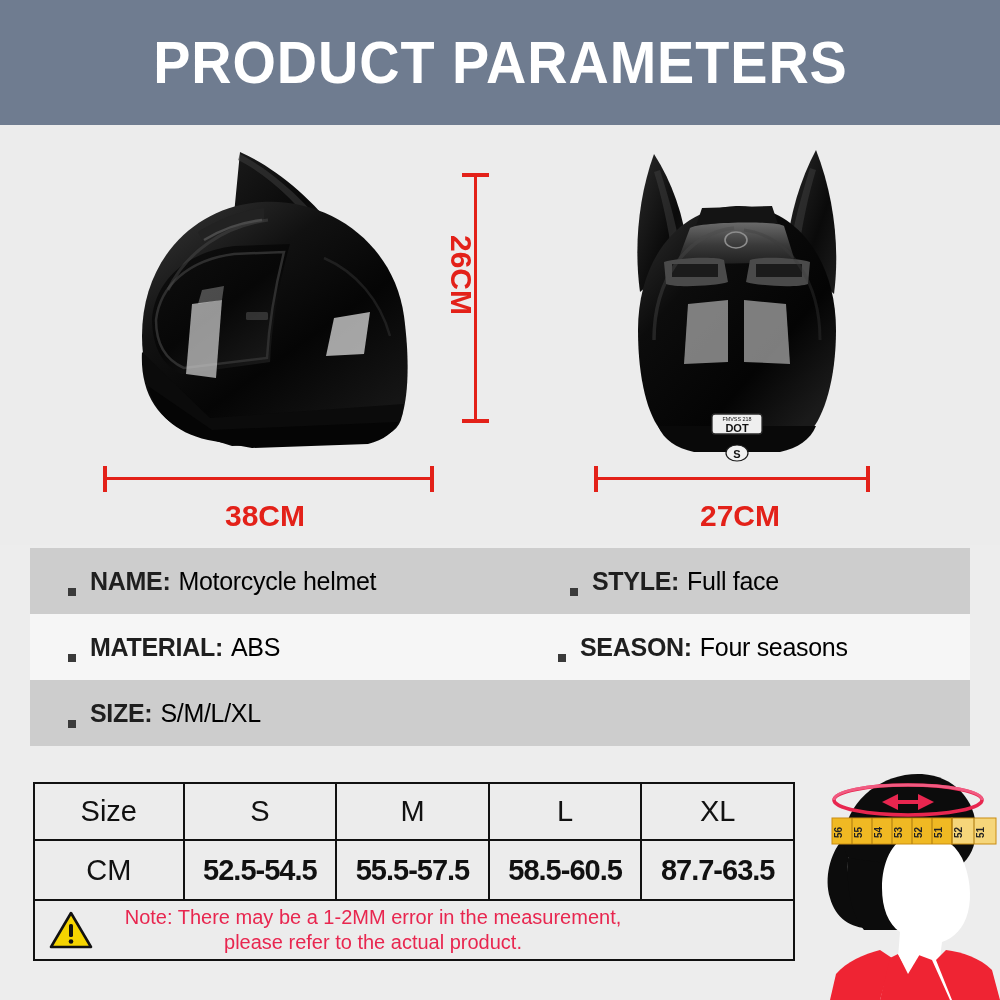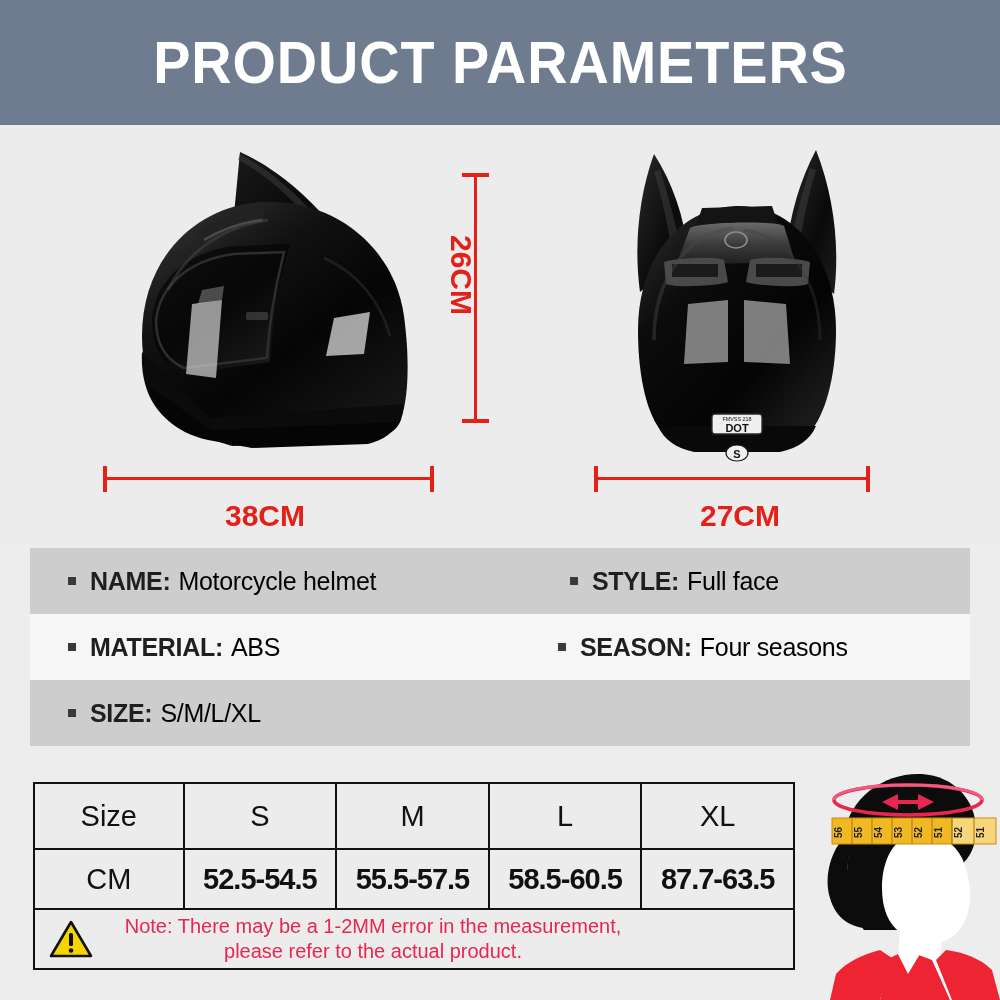--- a/index.html
+++ b/index.html
@@ -45,21 +45,21 @@
     white-space:nowrap;
   }
 
   
   #spec-block{ position:absolute; left:30px; top:548px; width:940px; }
   .spec-row{
     height:66px; display:flex; align-items:center; position:relative;
   }
   .spec-row.dark{ background:#cdcdcd; }
   .spec-row.light{ background:#f6f6f6; }
-  .spec-cell{ display:flex; align-items:center; }
+  .spec-cell{ display:flex; align-items:flex-end; }
   .spec-cell.left{ position:absolute; left:38px; }
   .spec-cell.right{ position:absolute; left:540px; }
   .bullet{
     width:8px; height:8px; background:#3a3a3a;
     margin-right:14px; flex:0 0 8px;
   }
   .spec-key{
     font-weight:bold; color:#1f1f1f; font-size:25px;
     letter-spacing:-0.3px;
   }
@@ -73,21 +73,21 @@
     position:absolute; left:33px; top:782px; width:762px;
     border-collapse:collapse; background:#ececec;
   }
   #size-table td{
     border:2px solid #111111;
     text-align:center;
     font-size:29px;
     color:#111;
     font-family:"Liberation Sans", sans-serif;
   }
-  #size-table tr.hdr td{ height:66px; }
+  #size-table tr.hdr td{ height:57px; }
   #size-table tr.vals td{ height:60px; }
   #size-table td.label-col{ width:150px; }
   #size-table td.data-col{ width:153px; }
   #size-table tr.vals td.data-col{ font-weight:bold; letter-spacing:-1px; }
 
   #note-cell{ height:60px; padding:0; }
   #note-inner{
     display:flex; align-items:center; height:100%;
     padding-left:14px;
   }

